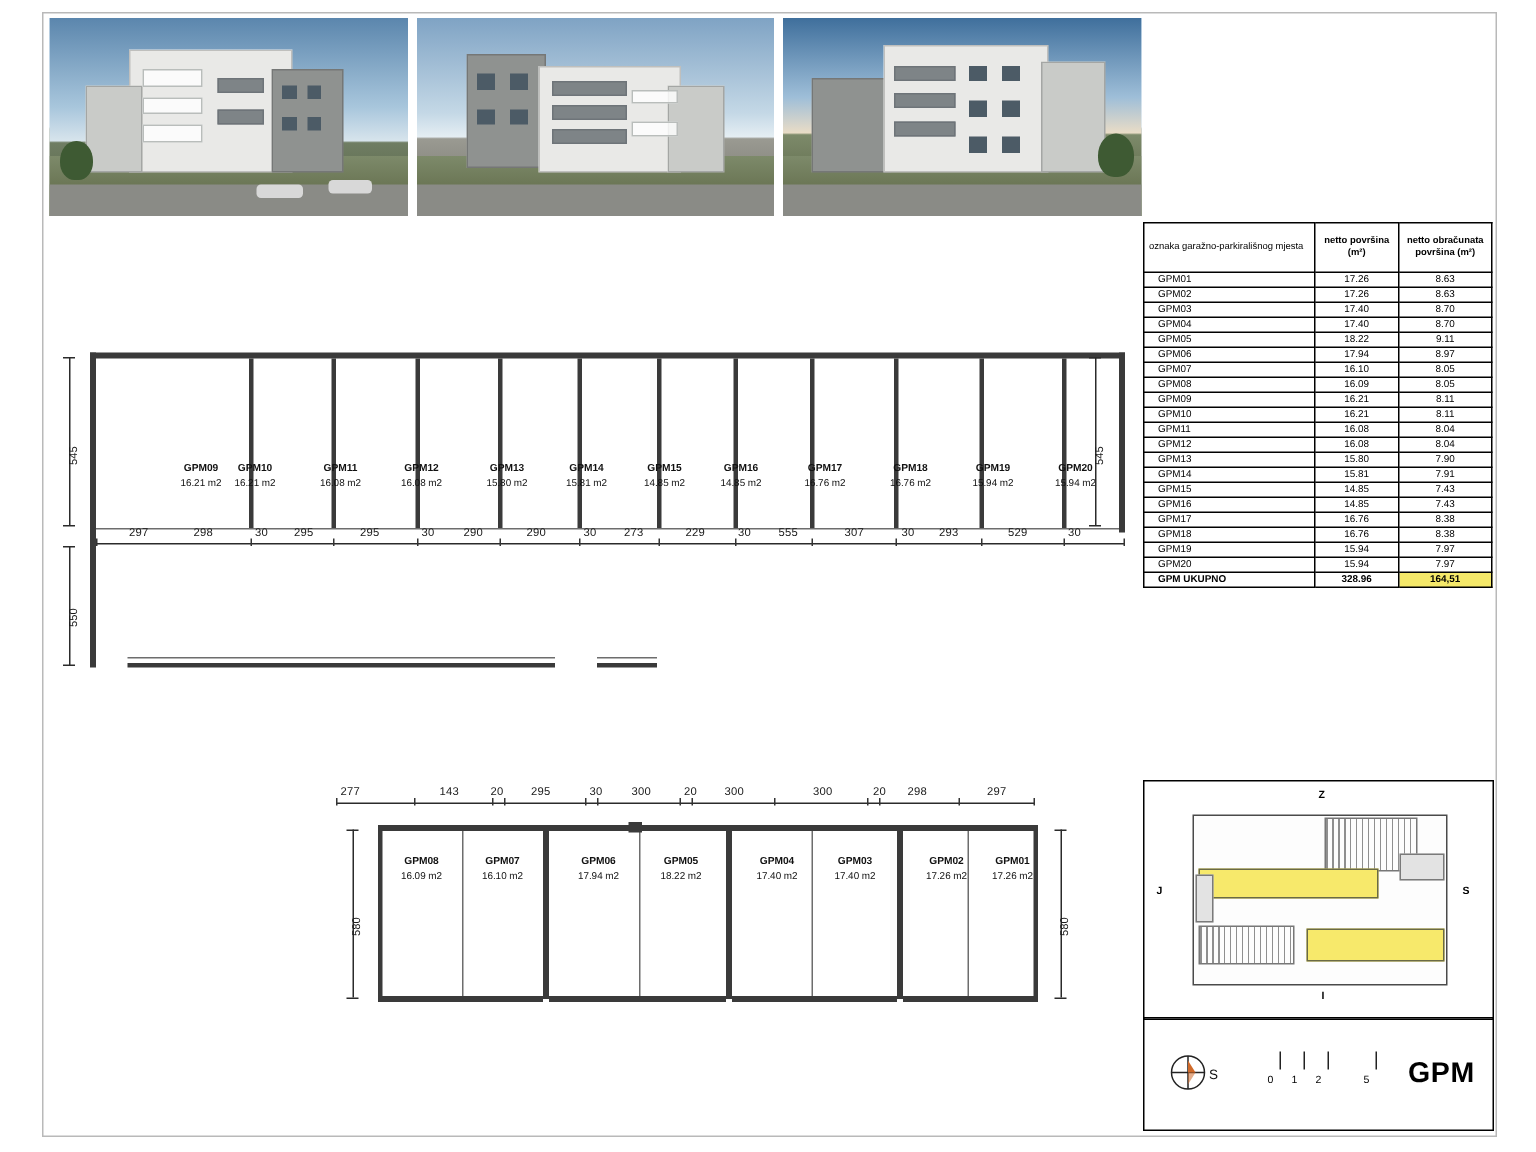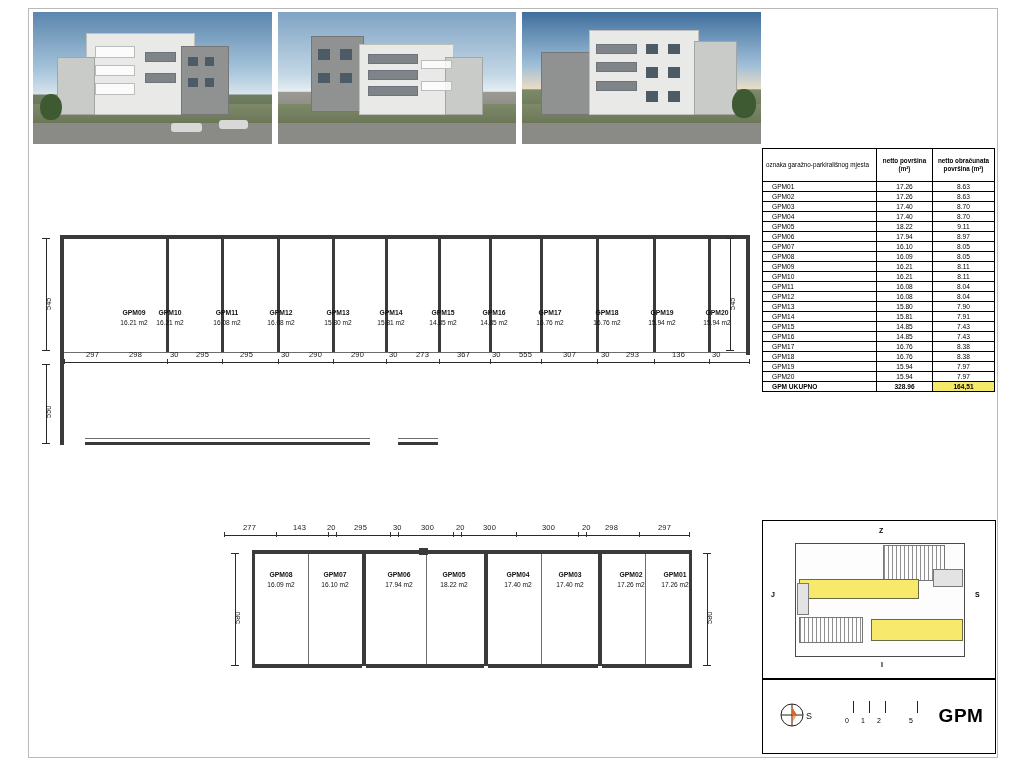--- a/index.html
+++ b/index.html
@@ -196,27 +196,27 @@
     <div class="dimtext" style="left:53px;top:200px;">297</div>
     <div class="dimtext" style="left:96px;top:200px;">298</div>
     <div class="dimtext" style="left:137px;top:200px;">30</div>
     <div class="dimtext" style="left:163px;top:200px;">295</div>
     <div class="dimtext" style="left:207px;top:200px;">295</div>
     <div class="dimtext" style="left:248px;top:200px;">30</div>
     <div class="dimtext" style="left:276px;top:200px;">290</div>
     <div class="dimtext" style="left:318px;top:200px;">290</div>
     <div class="dimtext" style="left:356px;top:200px;">30</div>
     <div class="dimtext" style="left:383px;top:200px;">273</div>
-    <div class="dimtext" style="left:424px;top:200px;">367</div>
+    <div class="dimtext" style="left:424px;top:200px;">229</div>
     <div class="dimtext" style="left:459px;top:200px;">30</div>
     <div class="dimtext" style="left:486px;top:200px;">555</div>
     <div class="dimtext" style="left:530px;top:200px;">307</div>
     <div class="dimtext" style="left:568px;top:200px;">30</div>
     <div class="dimtext" style="left:593px;top:200px;">293</div>
-    <div class="dimtext" style="left:639px;top:200px;">136</div>
+    <div class="dimtext" style="left:639px;top:200px;">529</div>
     <div class="dimtext" style="left:679px;top:200px;">30</div>
 
     <div class="vline" style="left:13px;top:88px;height:112px;"></div>
     <div class="hline" style="left:9px;top:88px;width:8px;"></div>
     <div class="hline" style="left:9px;top:200px;width:8px;"></div>
     <div class="vdim" style="left:11px;top:160px;">545</div>
 
     <div class="vline" style="left:13px;top:214px;height:80px;"></div>
     <div class="hline" style="left:9px;top:214px;width:8px;"></div>
     <div class="hline" style="left:9px;top:293px;width:8px;"></div>
@@ -235,21 +235,21 @@
     <div class="tick" style="left:357px;top:382px;"></div>
     <div class="tick" style="left:365px;top:382px;"></div>
     <div class="tick" style="left:420px;top:382px;"></div>
     <div class="tick" style="left:428px;top:382px;"></div>
     <div class="tick" style="left:483px;top:382px;"></div>
     <div class="tick" style="left:545px;top:382px;"></div>
     <div class="tick" style="left:553px;top:382px;"></div>
     <div class="tick" style="left:606px;top:382px;"></div>
     <div class="tick" style="left:656px;top:382px;"></div>
 
-    <div class="dimtext" style="left:210px;top:373px;text-align:right;">277</div>
+    <div class="dimtext" style="left:194px;top:373px;text-align:right;">277</div>
     <div class="dimtext" style="left:260px;top:373px;">143</div>
     <div class="dimtext" style="left:294px;top:373px;">20</div>
     <div class="dimtext" style="left:321px;top:373px;">295</div>
     <div class="dimtext" style="left:360px;top:373px;">30</div>
     <div class="dimtext" style="left:388px;top:373px;">300</div>
     <div class="dimtext" style="left:423px;top:373px;">20</div>
     <div class="dimtext" style="left:450px;top:373px;">300</div>
     <div class="dimtext" style="left:509px;top:373px;">300</div>
     <div class="dimtext" style="left:549px;top:373px;">20</div>
     <div class="dimtext" style="left:572px;top:373px;">298</div>

